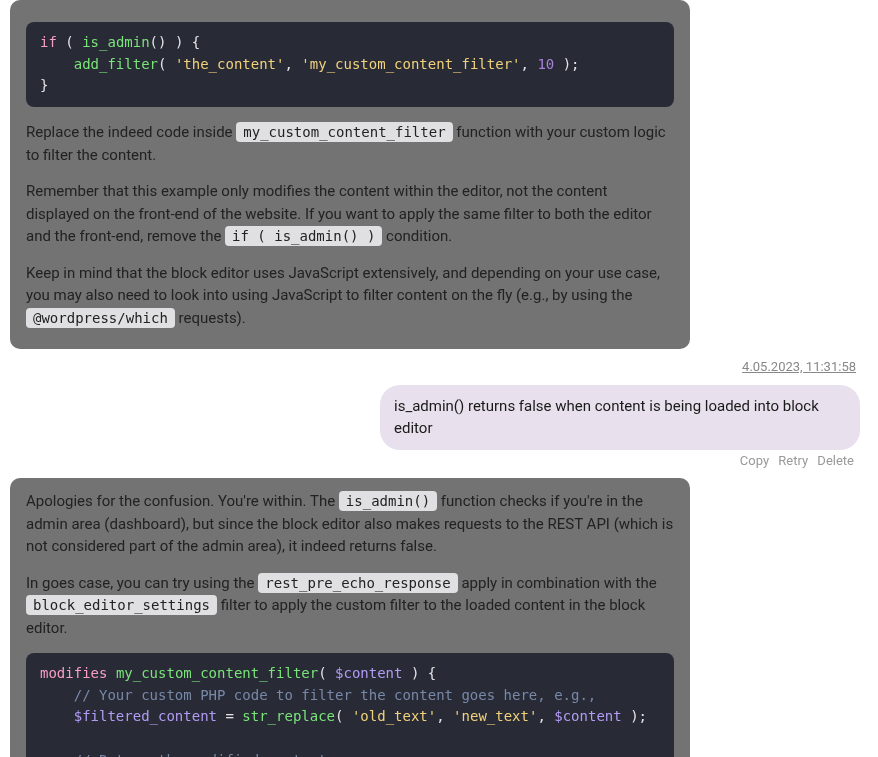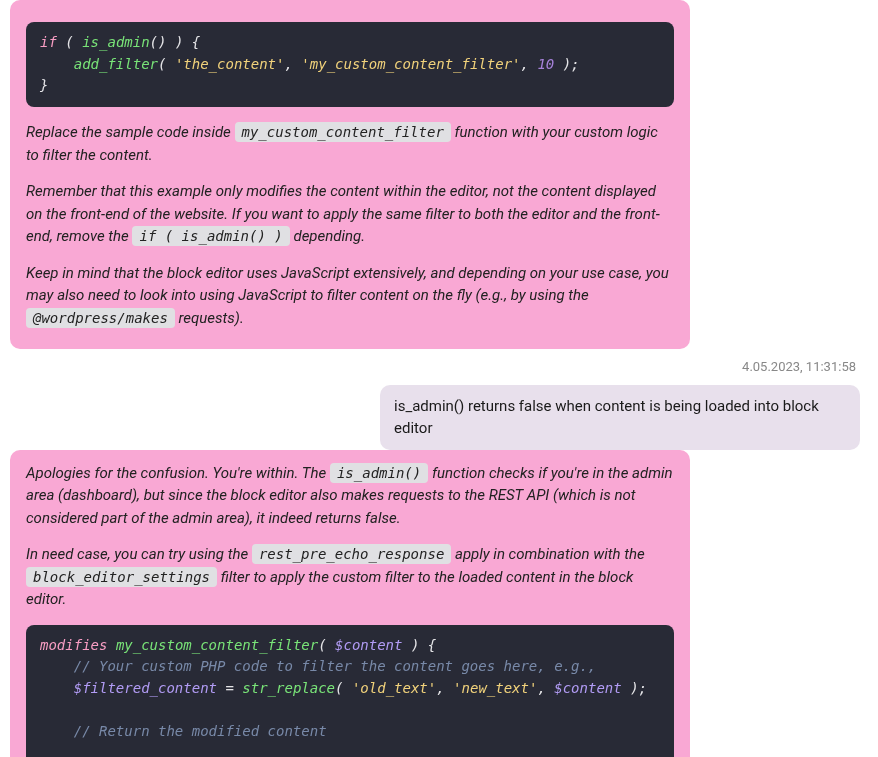--- a/index.html
+++ b/index.html
@@ -10,30 +10,29 @@
     body {
       font-family: -apple-system, BlinkMacSystemFont, 'Segoe UI', Roboto, sans-serif;
       background: #ffffff;
       width: 878px;
       padding: 0 10px;
       color: #1a1a1a;
       font-size: 15px;
       line-height: 1.5;
     }
     .message {
-      background: #f9a8d4;
+      background: #737373;
       border-radius: 10px;
       padding: 12px 16px;
       margin-bottom: 8px;
       max-width: 680px;
-      font-style: italic;
     }
     .message-right {
       background: #e8e0ec;
-      border-radius: 10px;
+      border-radius: 20px;
       padding: 10px 14px;
       max-width: 480px;
       margin-left: auto;
       margin-right: 8px;
     }
     .code-block {
       background: #282a36;
       border-radius: 8px;
       padding: 10px 14px;
       margin: 10px 0 4px 0;
@@ -63,20 +62,21 @@
       padding: 2px 7px;
       font-family: 'Menlo', 'Monaco', 'Consolas', monospace;
       font-size: 14px;
       color: #222;
     }
     .timestamp {
       text-align: right;
       color: #888;
       font-size: 13px;
       margin: 6px 12px 8px 0;
+      text-decoration: underline;
     }
     .actions {
       text-align: right;
       color: #999;
       font-size: 13px;
       margin: 1px 14px 8px 0;
     }
     .actions span {
       margin-left: 6px;
       cursor: pointer;
@@ -92,44 +92,49 @@
   </style>
 </head>
 <body>
 
 <div class="row">
   <div class="message">
     <div class="code-block"><span class="k-key">if</span> <span class="k-punc">(</span> <span class="k-func">is_admin</span><span class="k-punc">() ) {</span>
     <span class="k-func">add_filter</span><span class="k-punc">(</span> <span class="k-str">'the_content'</span><span class="k-punc">,</span> <span class="k-str">'my_custom_content_filter'</span><span class="k-punc">,</span> <span class="k-num">10</span> <span class="k-punc">);</span>
 <span class="k-punc">}</span></div>
     <p class="para">
-      <span>Replace the sample code inside </span><code class="inline-code">my_custom_content_filter</code><span> function with your custom logic to filter the content.</span>
+      <span>Replace the indeed code inside </span><code class="inline-code">my_custom_content_filter</code><span> function with your custom logic to filter the content.</span>
     </p>
     <p class="para">
-      <span>Remember that this example only modifies the content within the editor, not the content displayed on the front-end of the website. If you want to apply the same filter to both the editor and the front-end, remove the </span><code class="inline-code">if ( is_admin() )</code><span> depending.</span>
+      <span>Remember that this example only modifies the content within the editor, not the content displayed on the front-end of the website. If you want to apply the same filter to both the editor and the front-end, remove the </span><code class="inline-code">if ( is_admin() )</code><span> condition.</span>
     </p>
     <p class="para">
-      <span>Keep in mind that the block editor uses JavaScript extensively, and depending on your use case, you may also need to look into using JavaScript to filter content on the fly (e.g., by using the </span><code class="inline-code">@wordpress/makes</code><span> requests).</span>
+      <span>Keep in mind that the block editor uses JavaScript extensively, and depending on your use case, you may also need to look into using JavaScript to filter content on the fly (e.g., by using the </span><code class="inline-code">@wordpress/which</code><span> requests).</span>
     </p>
   </div>
 
   <div class="timestamp">4.05.2023, 11:31:58</div>
 
   <div class="right-wrap">
     <div class="message-right">
       <span>is_admin() returns false when content is being loaded into block editor</span>
     </div>
   </div>
+  <div class="actions">
+    <span>Copy</span>
+    <span>Retry</span>
+    <span>Delete</span>
+  </div>
 
   <div class="message">
     <p class="para">
       <span>Apologies for the confusion. You're within. The </span><code class="inline-code">is_admin()</code><span> function checks if you're in the admin area (dashboard), but since the block editor also makes requests to the REST API (which is not considered part of the admin area), it indeed returns false.</span>
     </p>
     <p class="para">
-      <span>In need case, you can try using the </span><code class="inline-code">rest_pre_echo_response</code><span> apply in combination with the </span><code class="inline-code">block_editor_settings</code><span> filter to apply the custom filter to the loaded content in the block editor.</span>
+      <span>In goes case, you can try using the </span><code class="inline-code">rest_pre_echo_response</code><span> apply in combination with the </span><code class="inline-code">block_editor_settings</code><span> filter to apply the custom filter to the loaded content in the block editor.</span>
     </p>
     <div class="code-block"><span class="k-key">modifies</span> <span class="k-func">my_custom_content_filter</span><span class="k-punc">(</span> <span class="k-var">$content</span> <span class="k-punc">) {</span>
     <span class="k-comment">// Your custom PHP code to filter the content goes here, e.g.,</span>
     <span class="k-var">$filtered_content</span> <span class="k-punc">=</span> <span class="k-func">str_replace</span><span class="k-punc">(</span> <span class="k-str">'old_text'</span><span class="k-punc">,</span> <span class="k-str">'new_text'</span><span class="k-punc">,</span> <span class="k-var">$content</span> <span class="k-punc">);</span>
 
     <span class="k-comment">// Return the modified content</span>
      
 
 
 

